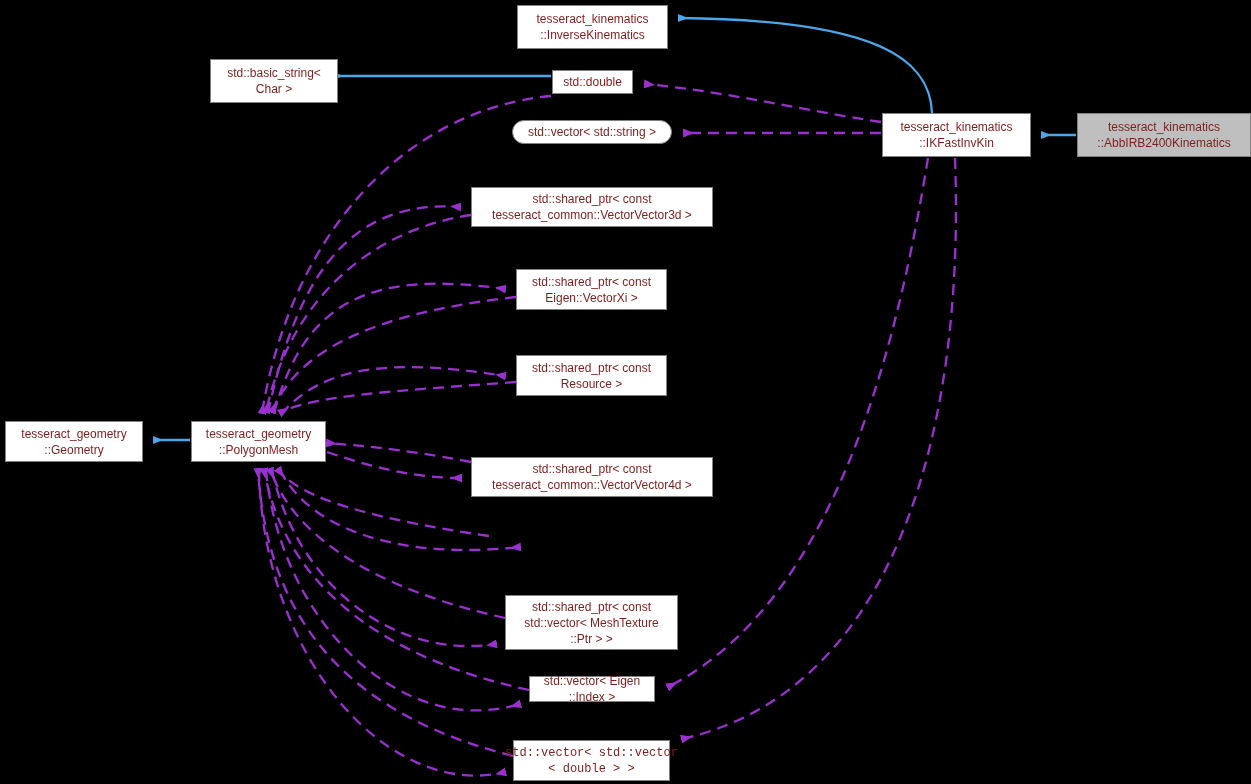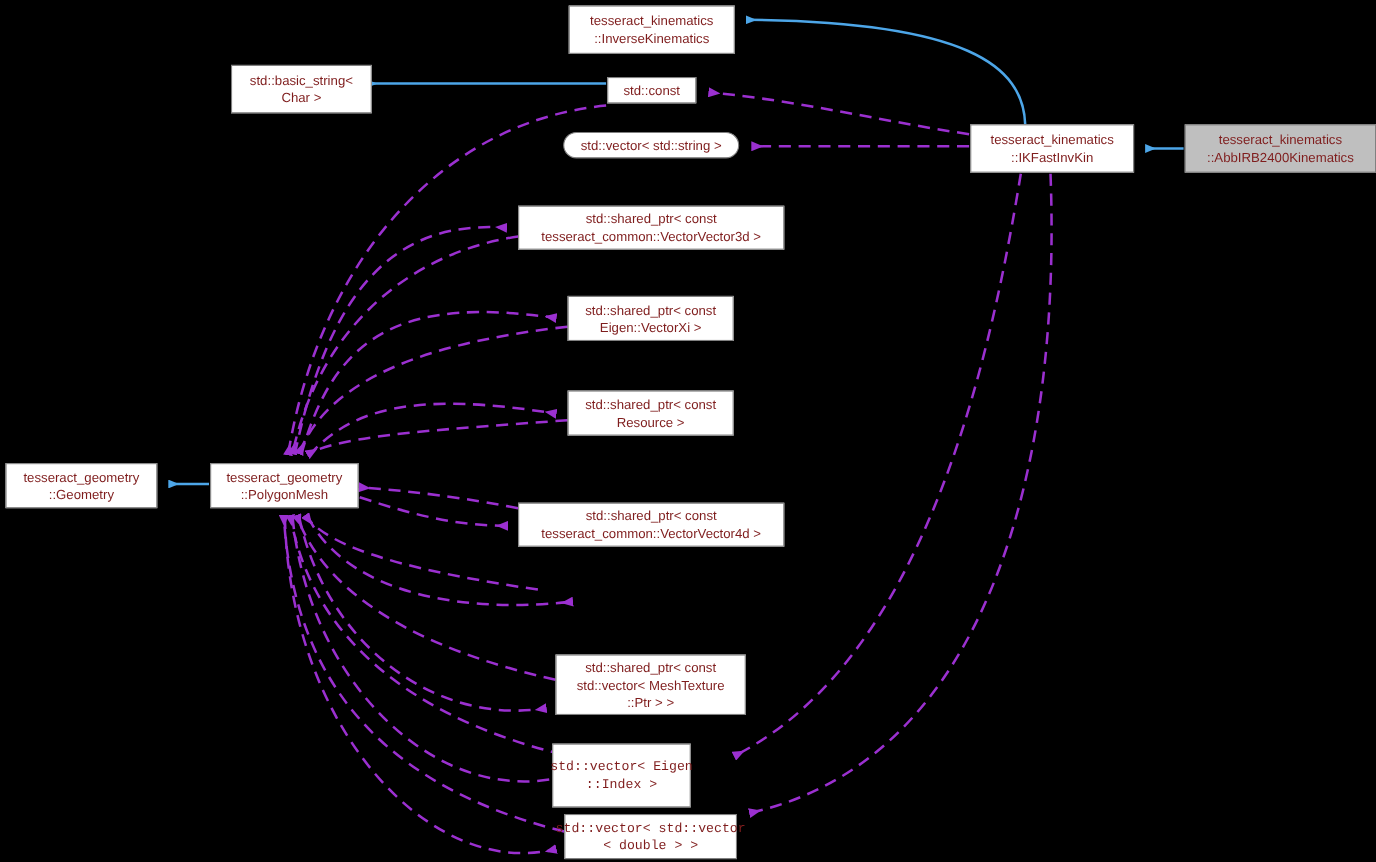--- a/index.html
+++ b/index.html
@@ -91,21 +91,21 @@
       <path d="M 513,756 C 370,720 268,640 258,469"></path>
     </g>
   </svg>
 
   <div class="node" style="left: 517px; top: 5px; width: 151px; height: 44px;"><span class="lbl">tesseract_kinematics
 ::InverseKinematics</span></div>
 
   <div class="node" style="left: 210px; top: 59px; width: 128px; height: 44px; align-items: center;"><span class="lbl">std::basic_string&lt;
 Char &gt;</span></div>
 
-  <div class="node" style="left: 552px; top: 70px; width: 81px; height: 24px;"><span class="lbl">std::const</span></div>
+  <div class="node" style="left: 552px; top: 70px; width: 81px; height: 24px;"><span class="lbl">std::double</span></div>
 
   <div class="node" style="left: 882px; top: 113px; width: 149px; height: 44px;"><span class="lbl">tesseract_kinematics
 ::IKFastInvKin</span></div>
 
   <div class="node current" style="left: 1077px; top: 113px; width: 174px; height: 44px;"><span class="lbl">tesseract_kinematics
 ::AbbIRB2400Kinematics</span></div>
 
   <div class="node" style="left: 512px; top: 120px; width: 160px; height: 24px; border-radius: 12px;"><span class="lbl">std::vector&lt; std::string &gt;</span></div>
 
   <div class="node" style="left: 471px; top: 187px; width: 242px; height: 40px;"><span class="lbl">std::shared_ptr&lt; const
@@ -124,19 +124,19 @@
 ::PolygonMesh</span></div>
 
   <div class="node" style="left: 471px; top: 457px; width: 242px; height: 40px;"><span class="lbl">std::shared_ptr&lt; const
 tesseract_common::VectorVector4d &gt;</span></div>
 
 
   <div class="node" style="left: 505px; top: 595px; width: 173px; height: 55px;"><span class="lbl">std::shared_ptr&lt; const
 std::vector&lt; MeshTexture
 ::Ptr &gt; &gt;</span></div>
 
-  <div class="node" style="left: 502px; top: 676px; width: 126px; height: 58px; font-family: Liberation Mono, monospace;"><span class="lbl">std::vector&lt; Eigen
+  <div class="node" style="left: 529px; top: 676px; width: 126px; height: 26px;"><span class="lbl">std::vector&lt; Eigen
 ::Index &gt;</span></div>
 
   <div class="node" style="left: 513px; top: 740px; width: 157px; height: 41px; font-family: Liberation Mono, monospace;"><span class="lbl">std::vector&lt; std::vector
 &lt; double &gt; &gt;</span></div>
 
 </div>
 
 </body></html>

